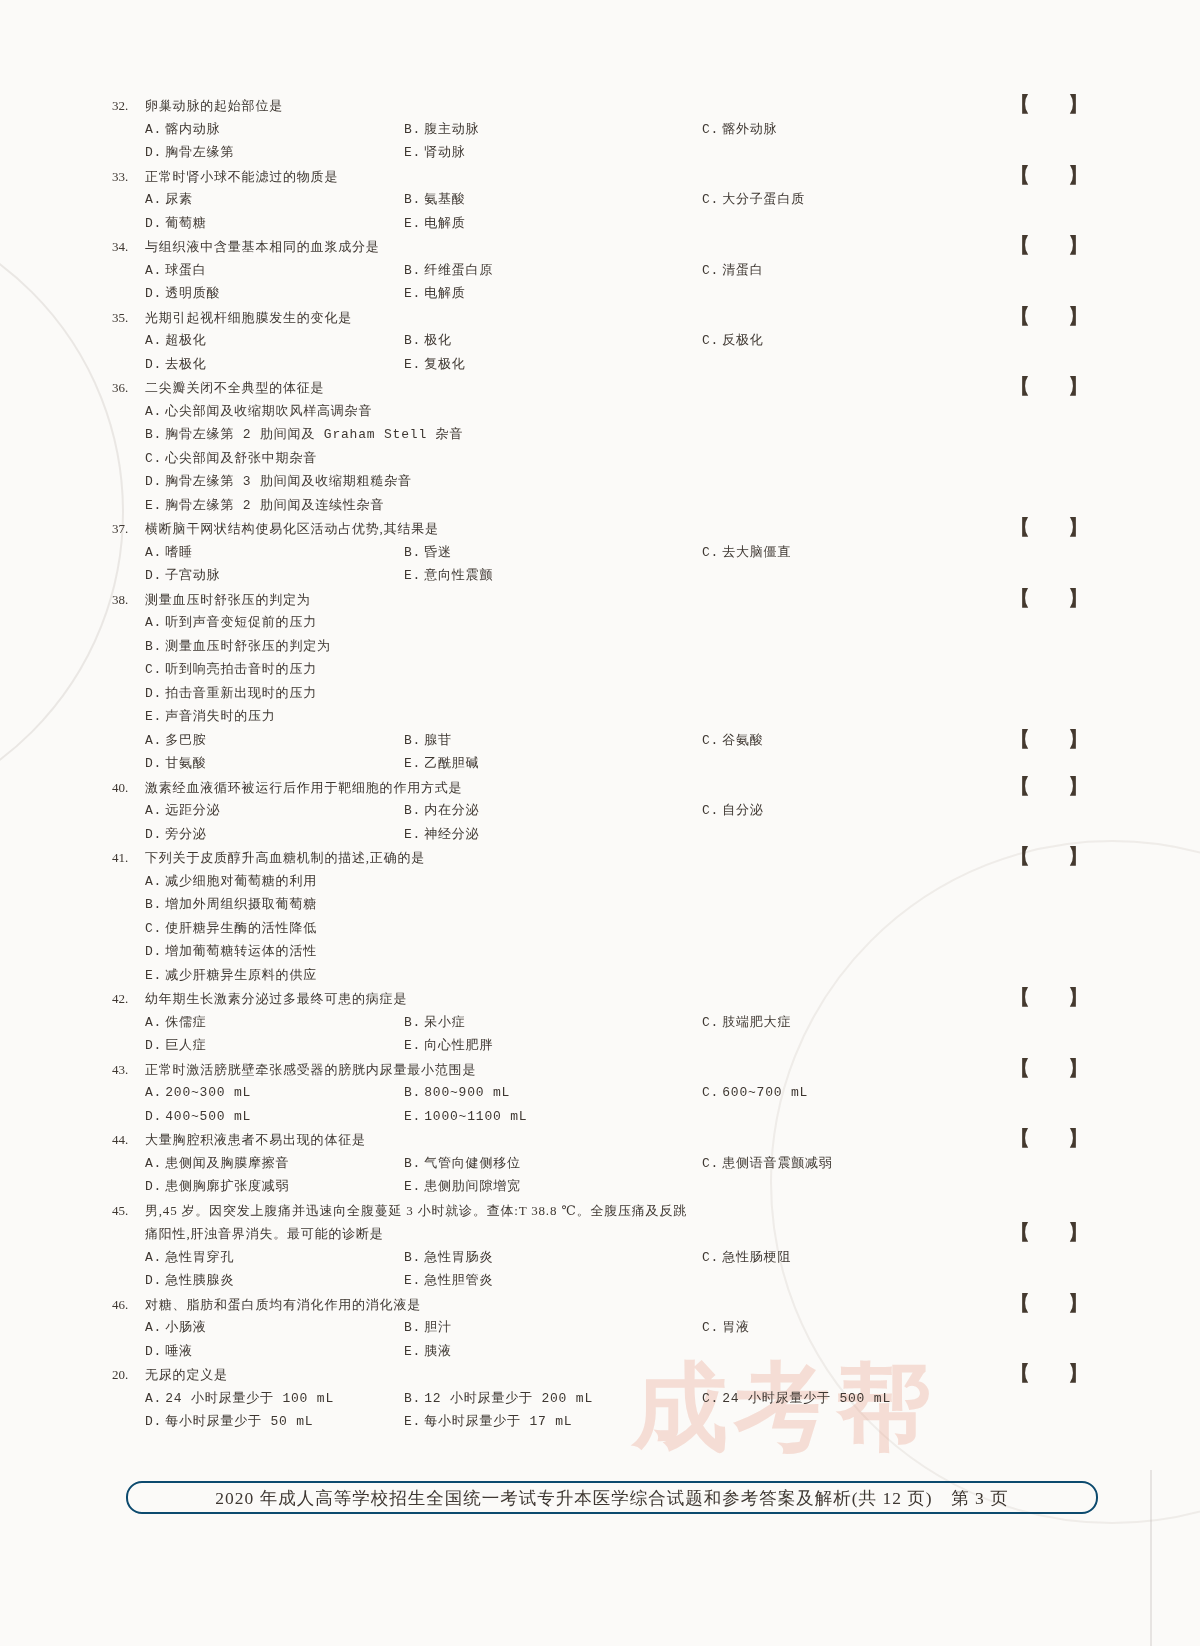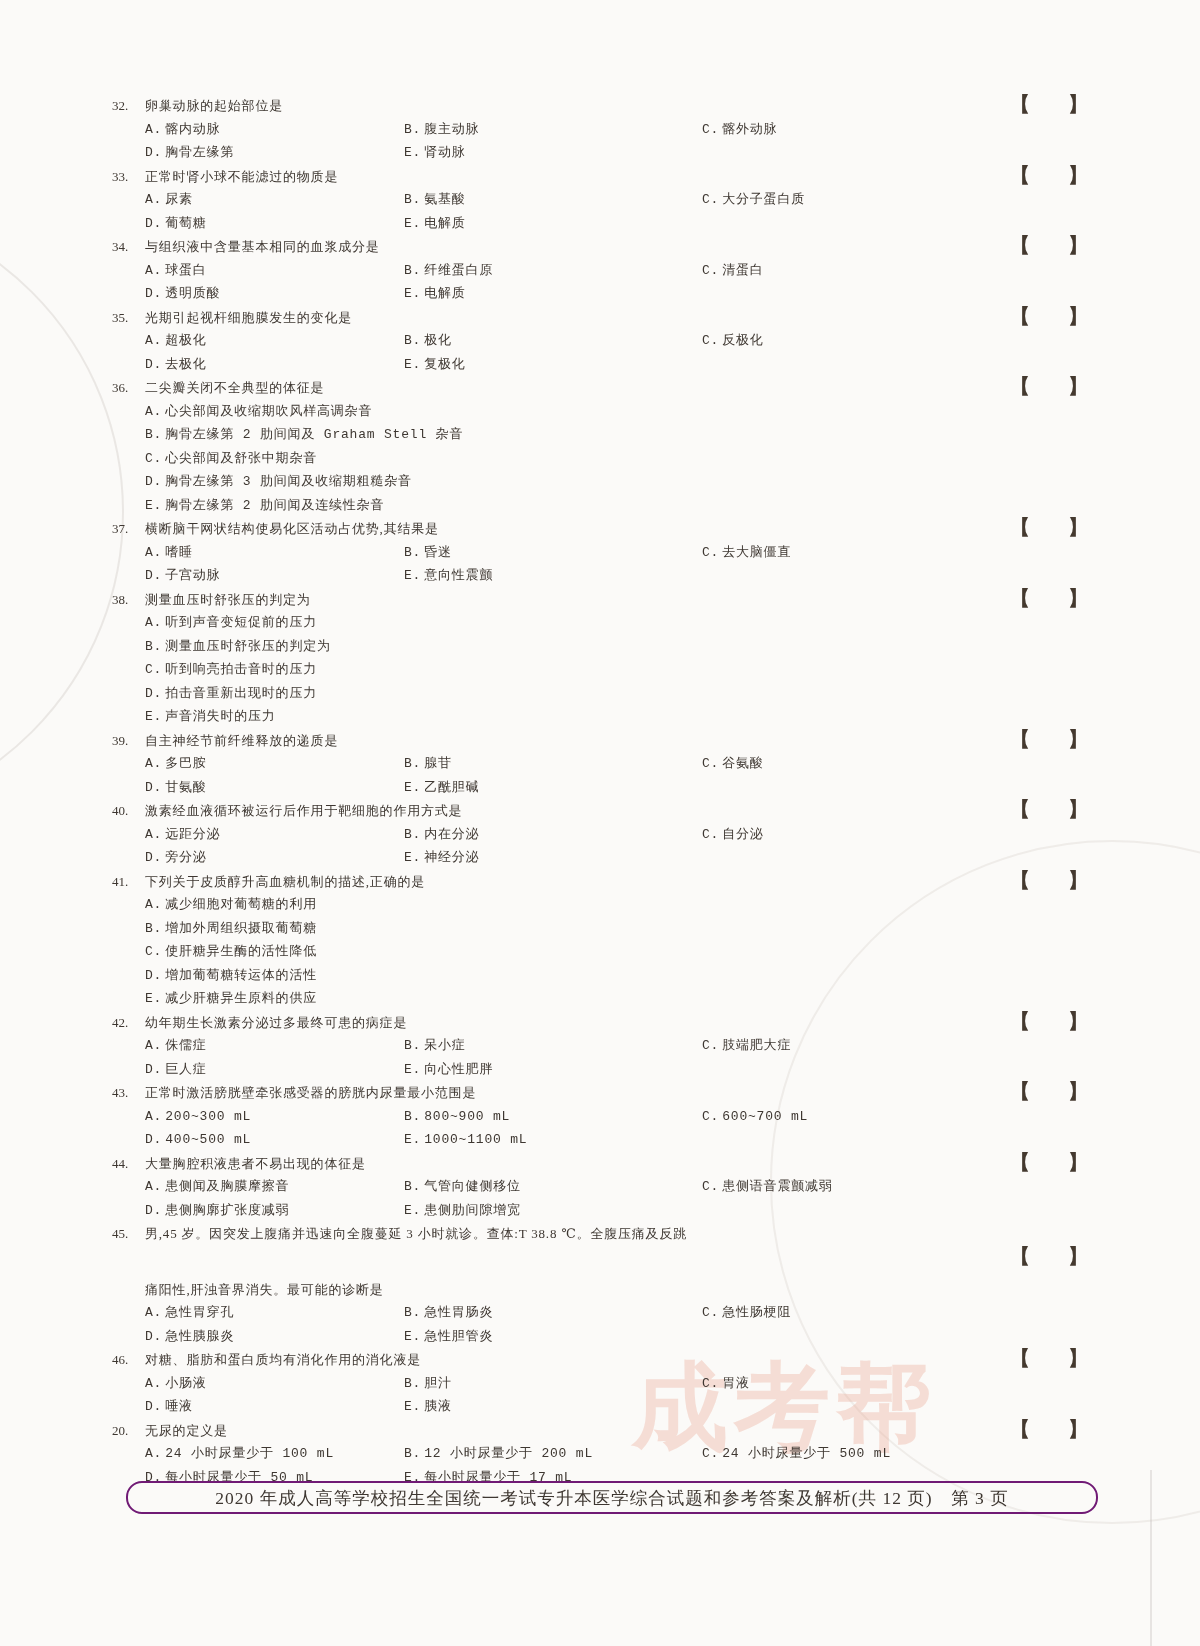--- a/index.html
+++ b/index.html
@@ -18,36 +18,36 @@
   .watermark{
     position:absolute;left:632px;top:1344px;z-index:1;
     font-family:Liberation Sans, sans-serif;
     font-size:96px;font-weight:bold;letter-spacing:6px;
     color:rgba(233,162,140,0.32);white-space:nowrap;
   }
   .content{position:absolute;left:112px;top:94px;width:985px;z-index:3;}
   .question{position:relative;}
   .line{height:23.5px;line-height:23.5px;font-size:13px;letter-spacing:0.8px;white-space:nowrap;}
   .q-num{display:inline-block;width:33px;letter-spacing:0;}
-  .stem-line.cont{padding-left:33px;margin-top:32px;}
+  .stem-line.cont{padding-left:33px;}
   .opt-row{position:relative;font-family:Liberation Mono, monospace;}
   .opt{position:absolute;top:0;}
   .opt.c0{left:33px;}
   .opt.c1{left:292px;}
   .opt.c2{left:590px;}
   .list-row .opt{position:static;display:inline-block;padding-left:33px;}
   .opt-label{margin-right:3px;}
   .brk{
     position:absolute;left:898px;width:78px;
     display:flex;justify-content:space-between;
     font-size:20px;line-height:23.5px;color:#44392f;font-weight:600;
   }
   .footer-box{
     position:absolute;left:126px;top:1481px;width:968px;height:29px;z-index:3;
-    border:2px solid #701a75;border-radius:16px;
+    border:2px solid #0c4a6e;border-radius:16px;
     display:flex;align-items:center;justify-content:center;
     font-size:17.5px;letter-spacing:1px;color:#3e3731;white-space:nowrap;
   }
 </style>
 </head>
 <body>
 
 <div class="page">
   <div class="arc arc1"></div>
   <div class="arc arc2"></div>
@@ -153,21 +153,20 @@
         <div class="line opt-row list-row"><span class="opt"><span class="opt-label">B.</span><span class="opt-text">测量血压时舒张压的判定为</span></span></div>
         <div class="line opt-row list-row"><span class="opt"><span class="opt-label">C.</span><span class="opt-text">听到响亮拍击音时的压力</span></span></div>
         <div class="line opt-row list-row"><span class="opt"><span class="opt-label">D.</span><span class="opt-text">拍击音重新出现时的压力</span></span></div>
         <div class="line opt-row list-row"><span class="opt"><span class="opt-label">E.</span><span class="opt-text">声音消失时的压力</span></span></div>
         <div class="brk" style="top: -1px;">
           <span class="brk-open">【</span>
           <span class="brk-close">】</span>
         </div>
       </div>
       <div class="question">
-        <div class="line stem-line"><span class="q-num">39.</span><span class="stem-text">自主神经节前纤维释放的递质是</span></div>
         <div class="line opt-row">
           <span class="opt c0"><span class="opt-label">A.</span><span class="opt-text">多巴胺</span></span>
           <span class="opt c1"><span class="opt-label">B.</span><span class="opt-text">腺苷</span></span>
           <span class="opt c2"><span class="opt-label">C.</span><span class="opt-text">谷氨酸</span></span>
         </div>
         <div class="line opt-row">
           <span class="opt c0"><span class="opt-label">D.</span><span class="opt-text">甘氨酸</span></span>
           <span class="opt c1"><span class="opt-label">E.</span><span class="opt-text">乙酰胆碱</span></span>
         </div>
         <div class="brk" style="top: -1px;">

